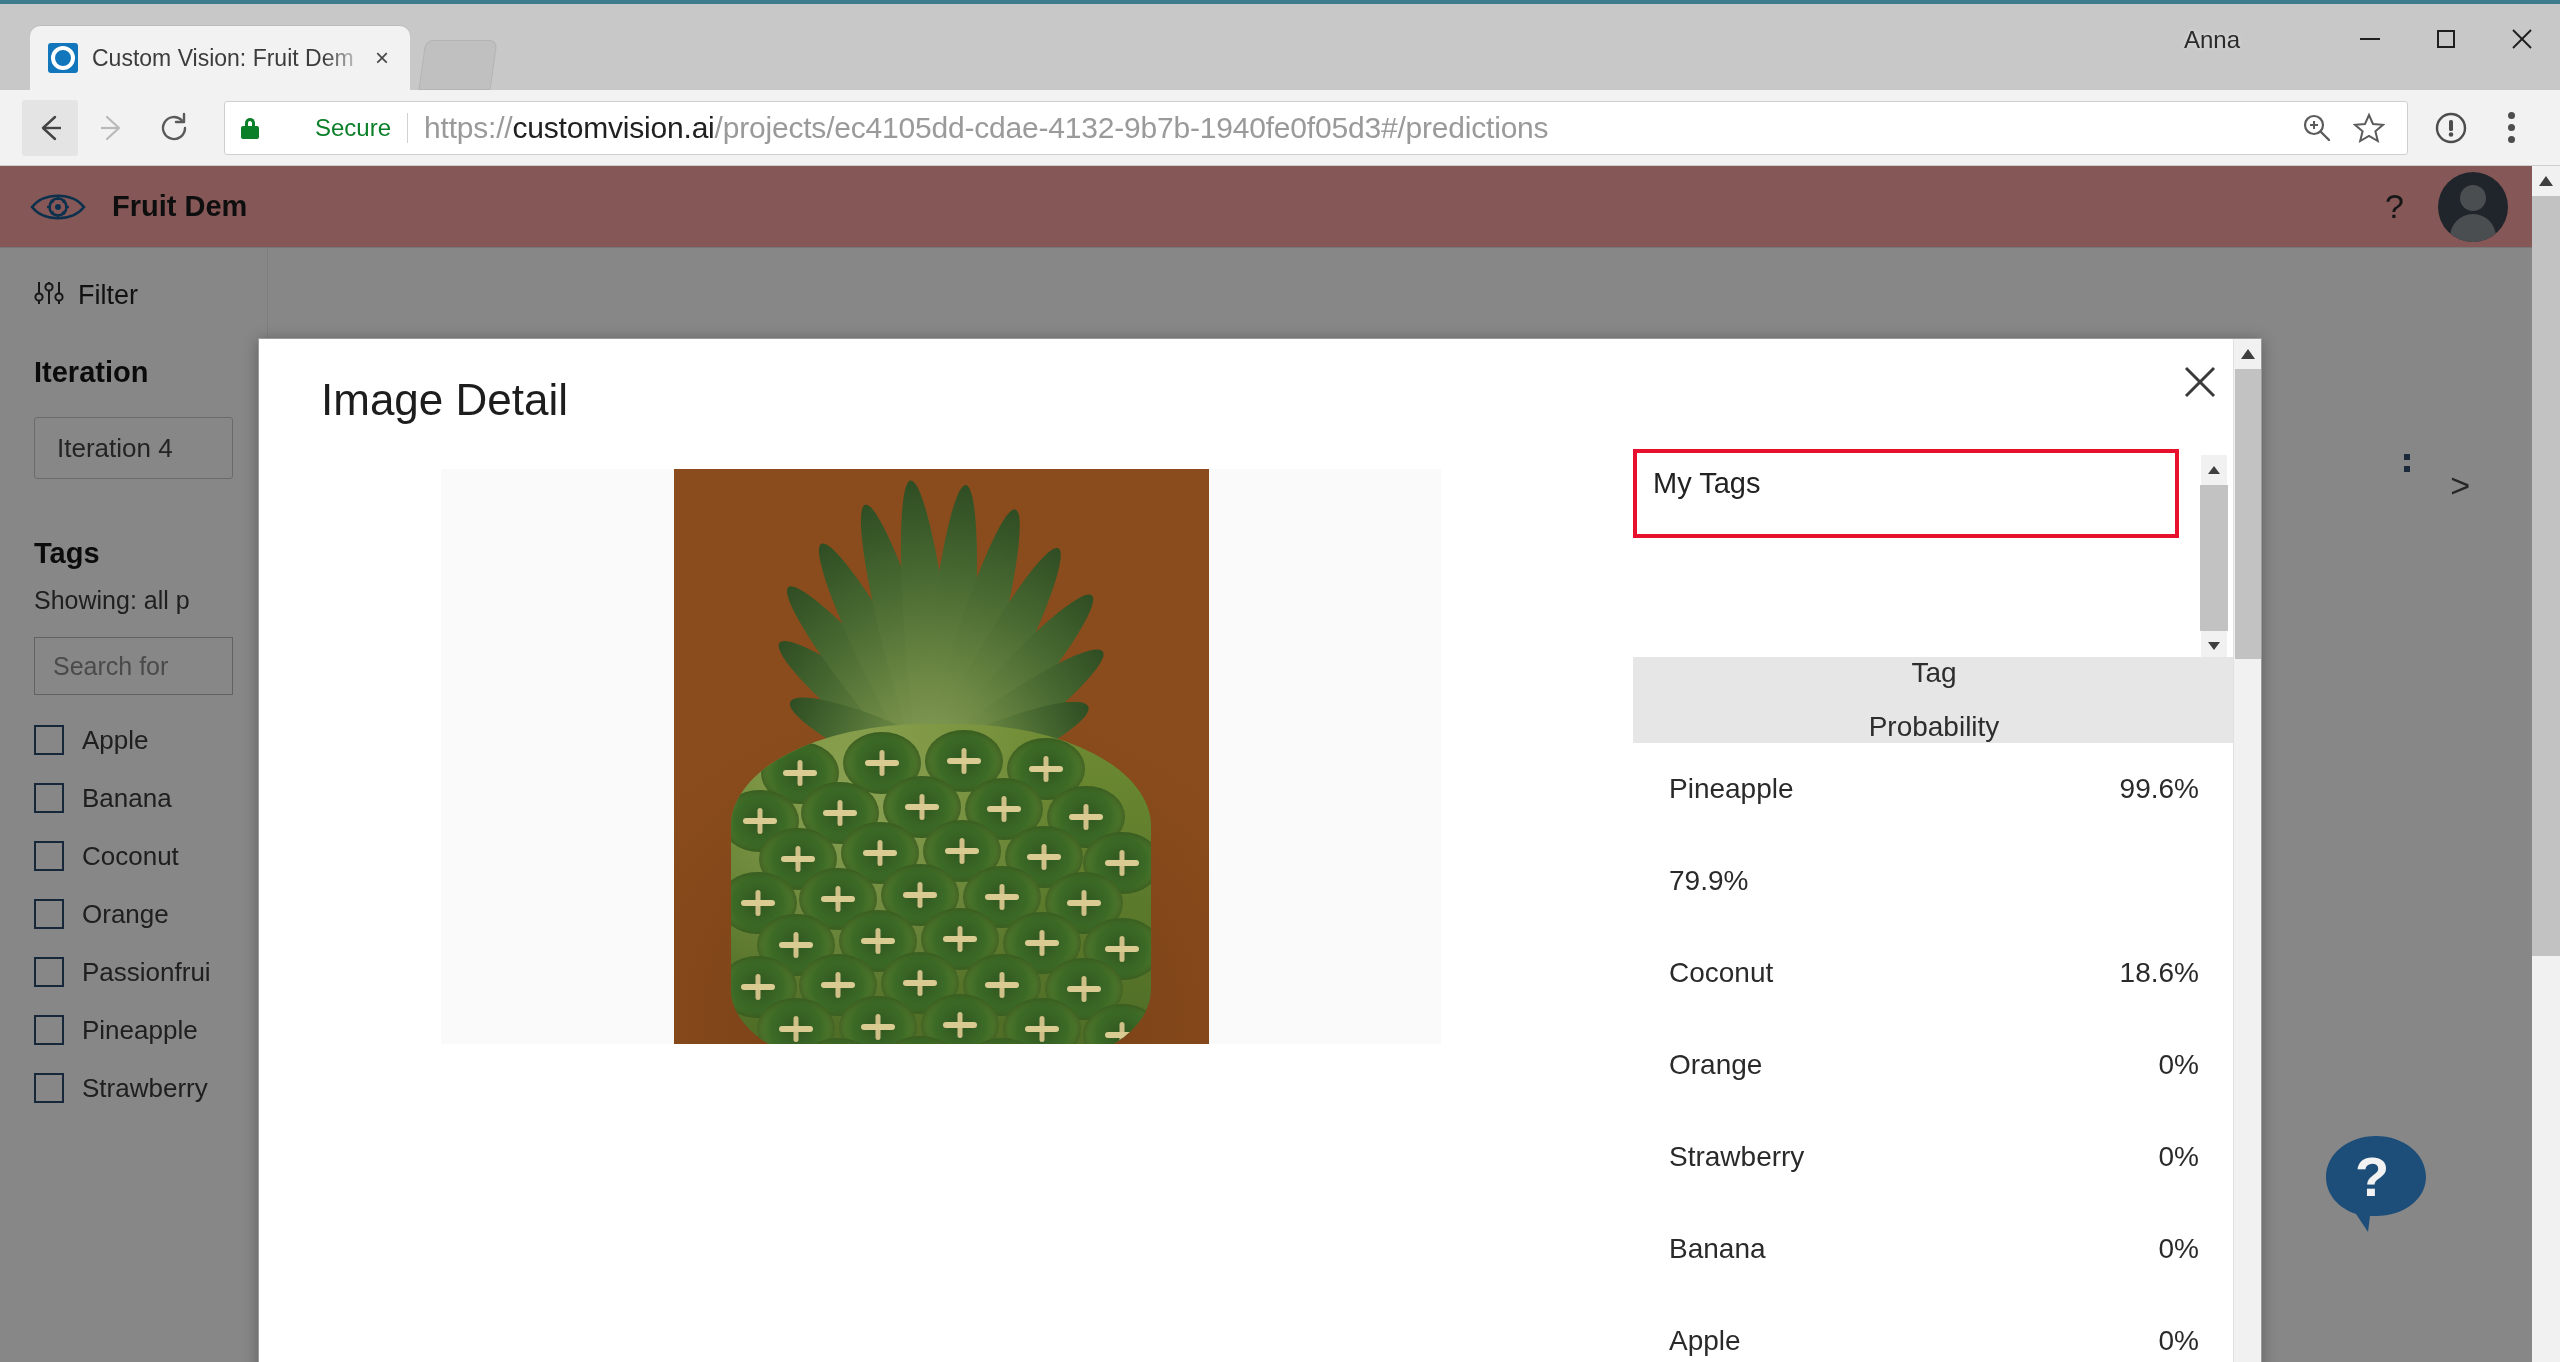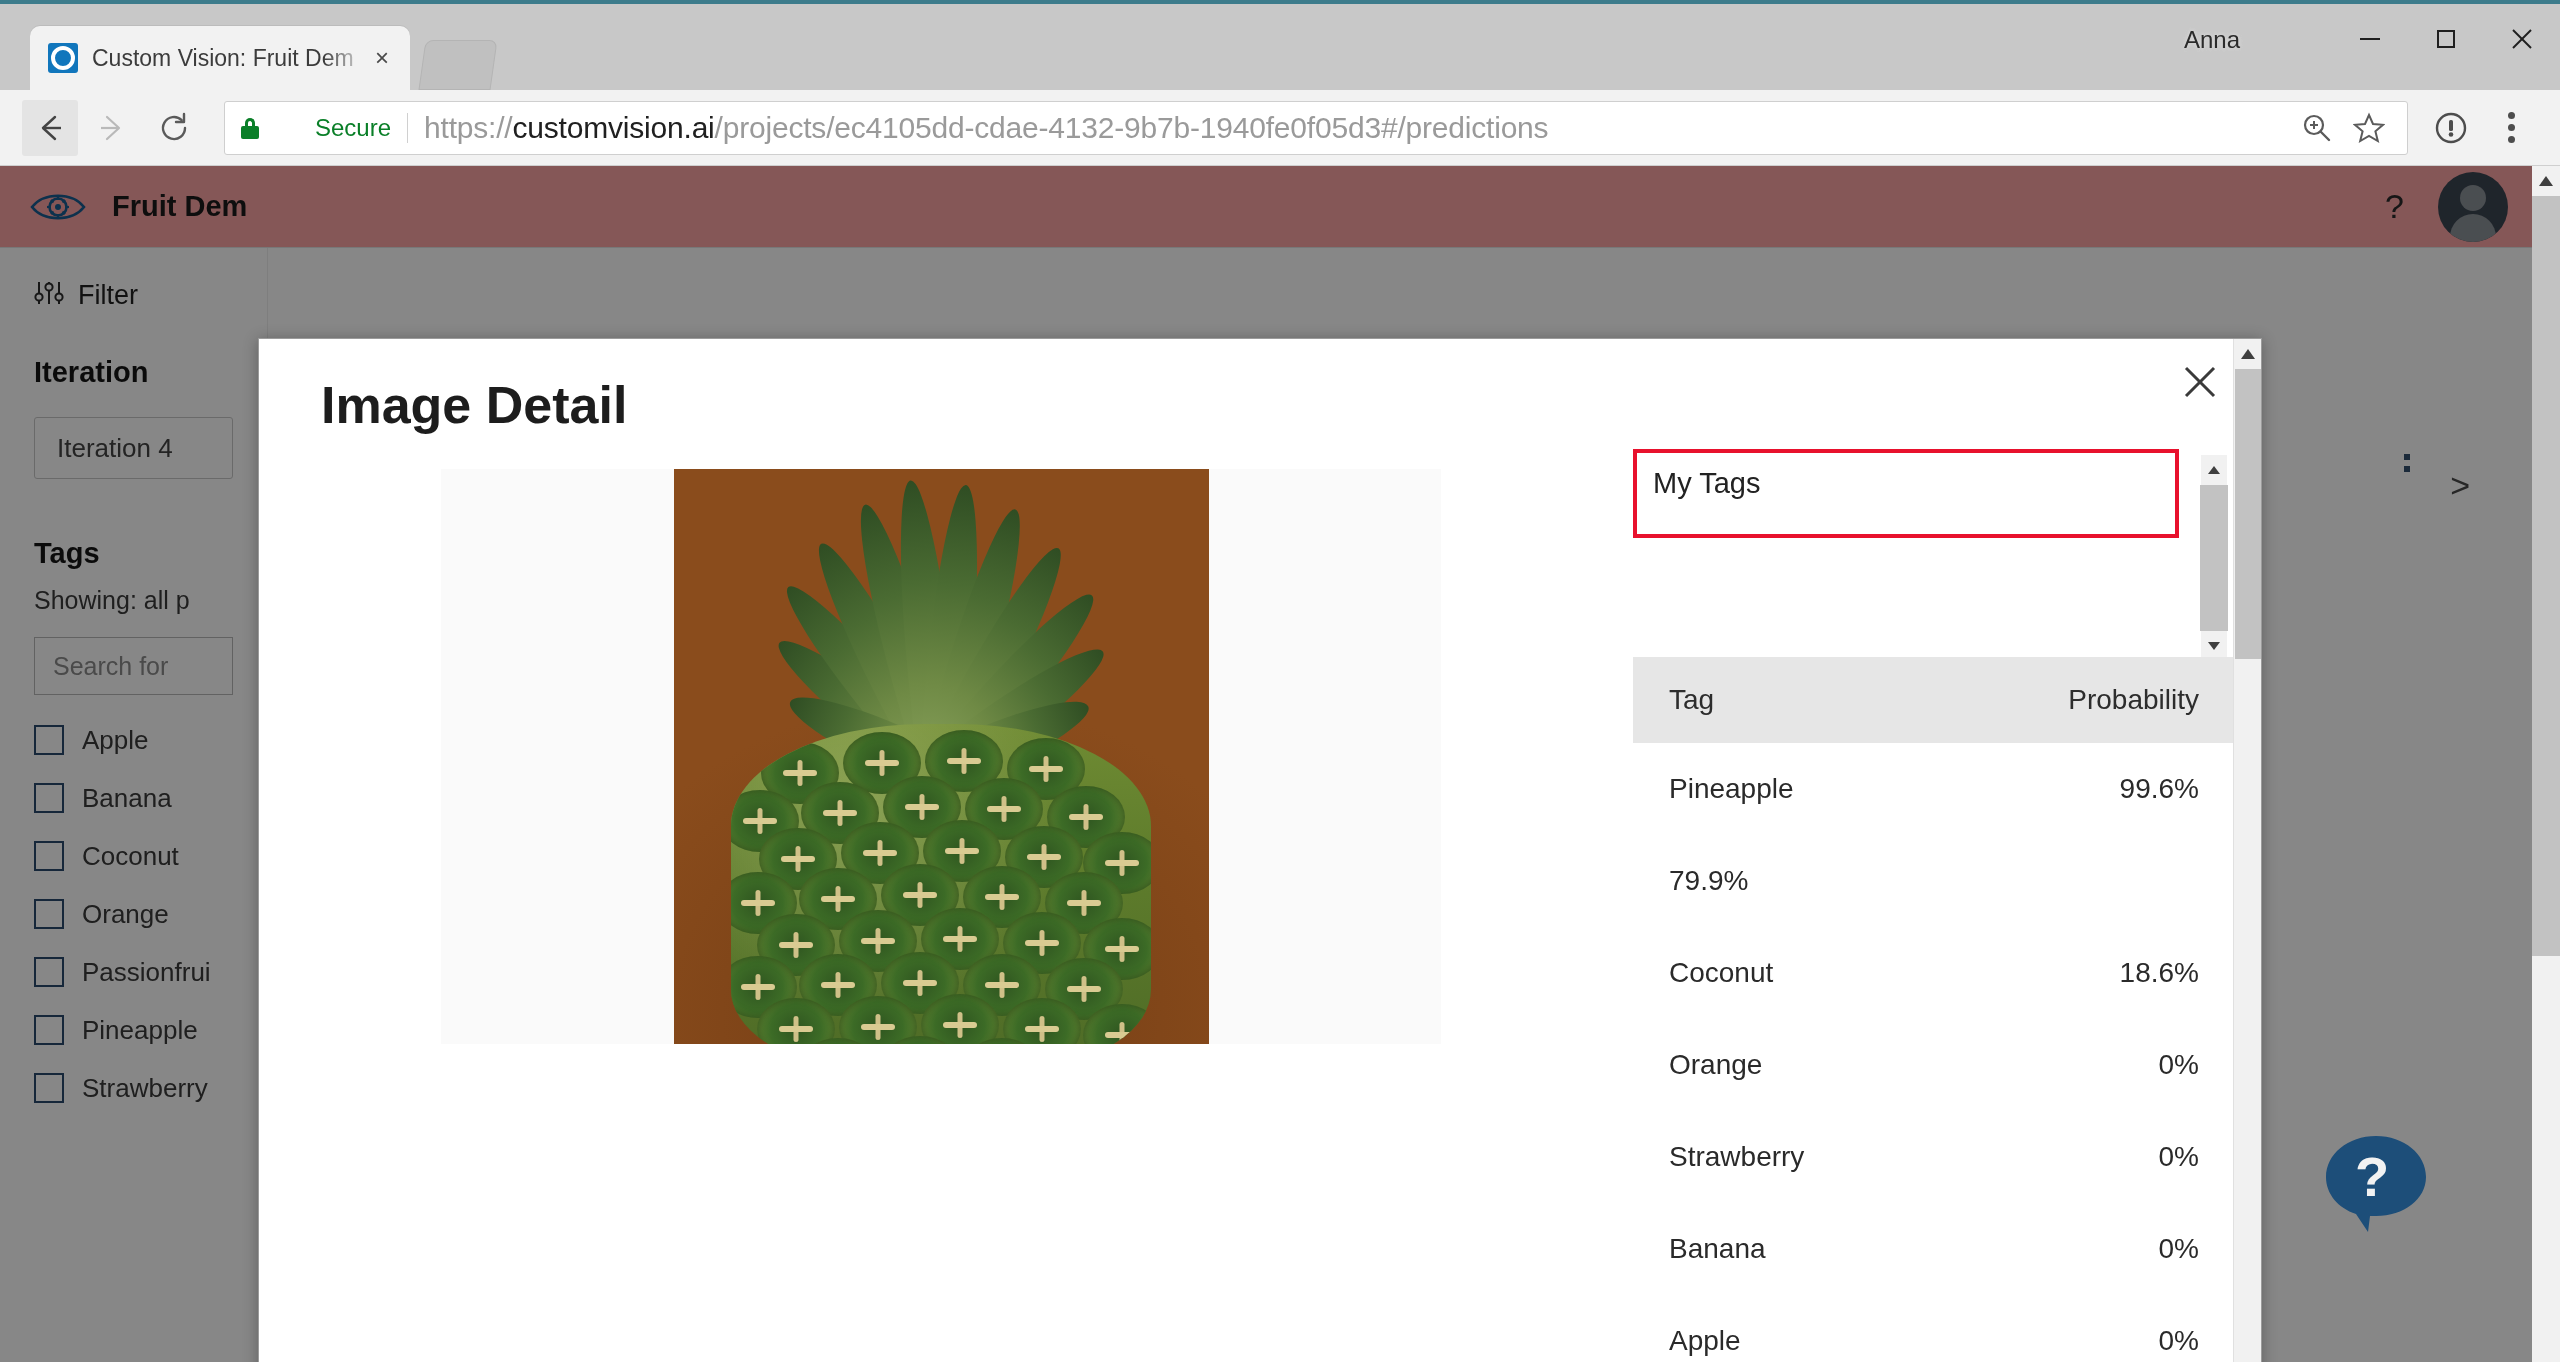--- a/index.html
+++ b/index.html
@@ -247,21 +247,21 @@
     overflow: hidden;
   }
   .modal-close {
     position: absolute; right: 34px; top: 16px;
     width: 54px; height: 54px;
     display: flex; align-items: center; justify-content: center;
     color: #3a3a3a;
   }
   .modal-title {
     position: absolute; left: 62px; top: 36px;
-    font-size: 52px; color: #1d1d1d; font-weight: bold;
+    font-size: 44px; color: #1d1d1d; font-weight: normal;
   }
   .modal-body {
     position: absolute; left: 0; right: 42px; top: 110px; bottom: 0;
     display: flex;
   }
   
   .image-pane {
     flex: 0 0 1364px;
     display: flex; align-items: flex-start; justify-content: center;
     padding-top: 20px;
@@ -342,21 +342,21 @@
   .tags-scrollbar-1 .sb-thumb { flex: 1 1 auto; }
 
   .pred-table {
     position: absolute; left: 10px; top: 208px;
     width: 600px;
   }
   .pred-head {
     display: flex; align-items: center;
     background: #e6e6e6; height: 86px;
     padding: 0 34px 0 36px;
-    font-size: 28px; color: #2d2d2d;
+    font-size: 28px; color: #2d2d2d; flex-direction: column;
   }
   .pred-head .c-tag { flex: 1 1 auto; }
   .pred-head .c-prob { flex: 0 0 auto; }
   .pred-rows {
     position: relative; height: 640px; overflow: hidden;
   }
   .pred-row {
     display: flex; align-items: center; height: 92px;
     padding: 0 34px 0 36px;
     font-size: 28px; color: #2a2a2a;

